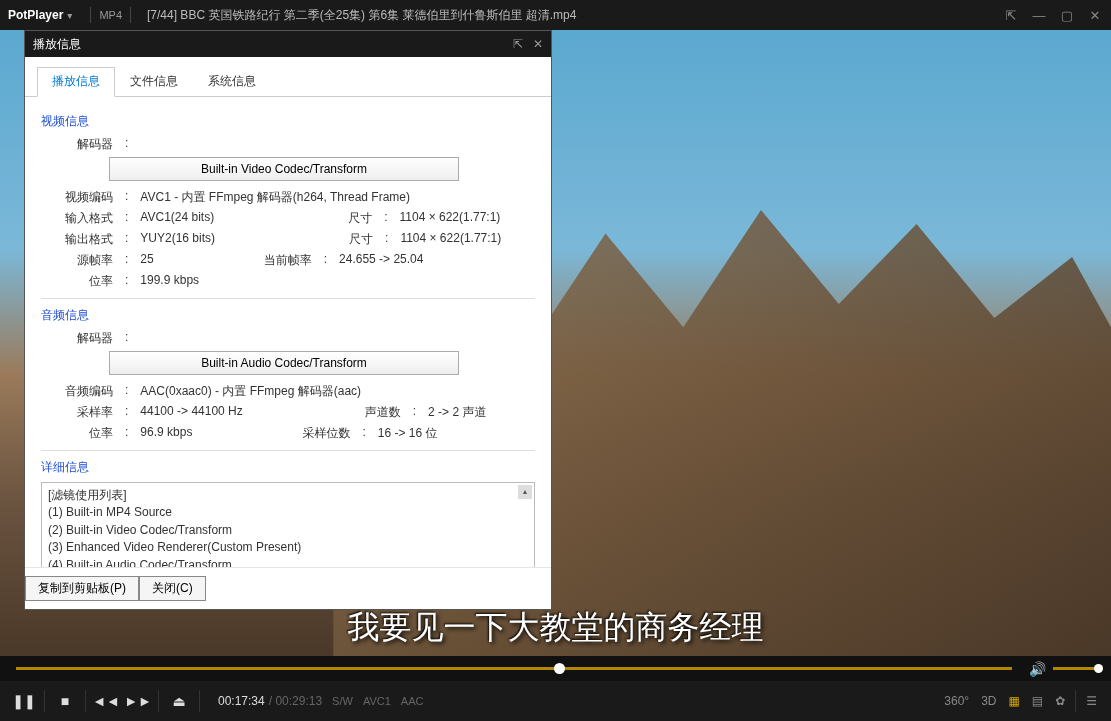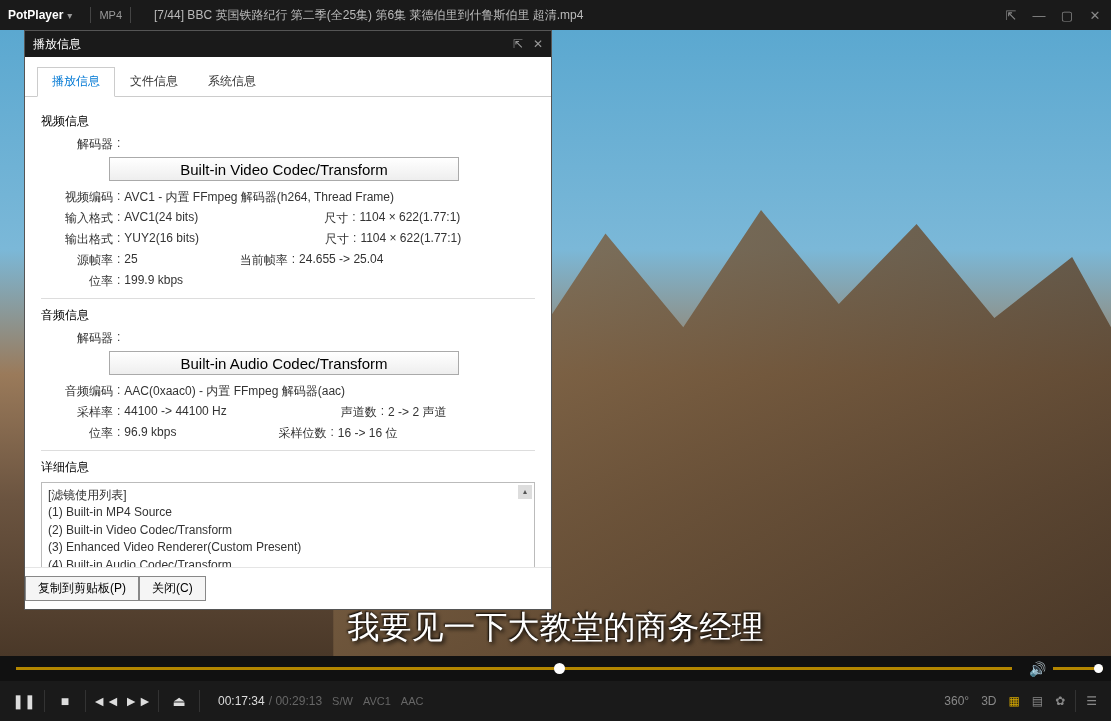--- a/index.html
+++ b/index.html
@@ -3,41 +3,41 @@
 <meta charset="utf-8">
 <style>
 * { margin: 0; padding: 0; box-sizing: border-box; font-family: "Microsoft YaHei", Arial, sans-serif; }
 body { width: 1111px; height: 721px; background: #000; overflow: hidden; position: relative; }
 
 .titlebar { height: 30px; background: #1a1a1a; display: flex; align-items: center; padding: 8px 8px; color: #fff; font-size: 12px; }
 .app-name { font-weight: bold; margin-right: 4px; }
 .chevron-down { font-size: 10px; margin-right: 10px; color: #999; }
 .divider-v { width: 1px; height: 16px; background: #444; margin: 0 8px; }
 .format-badge { color: #999; font-size: 11px; }
-.title-text { color: #bbb; margin-left: 15px; flex: 1; }
+.title-text { color: #bbb; margin-left: 8px; flex: 1; }
 .win-controls { display: flex; gap: 12px; align-items: center; }
 .win-btn { color: #888; font-size: 13px; cursor: pointer; width: 16px; text-align: center; }
 
 .video-area { position: absolute; top: 30px; left: 0; right: 0; bottom: 65px; background: linear-gradient(180deg, #5ba8d0 0%, #7bb8d8 35%, #9a7a5a 55%, #6b5440 75%, #4a3828 100%); overflow: hidden; }
 .building { position: absolute; left: 30%; right: 0; top: 25%; bottom: 0; background: linear-gradient(135deg, #8a6f4f 0%, #6b5238 50%, #4a3828 100%); clip-path: polygon(0 100%, 0 40%, 15% 15%, 25% 35%, 35% 10%, 45% 30%, 55% 5%, 65% 25%, 75% 8%, 85% 28%, 95% 15%, 100% 30%, 100% 100%); opacity: 0.85; }
 .subtitle { position: absolute; bottom: 6px; left: 50%; transform: translateX(-50%); color: #fff; font-size: 32px; font-weight: 500; text-shadow: 2px 2px 4px rgba(0,0,0,.9), -1px -1px 2px rgba(0,0,0,.9); white-space: nowrap; text-align: center; }
 
 .info-dialog { position: absolute; top: 30px; left: 24px; width: 528px; height: 580px; background: #fff; border: 1px solid #555; z-index: 10; display: flex; flex-direction: column; }
 .dlg-title { background: #1a1a1a; color: #fff; height: 26px; display: flex; align-items: center; padding: 0 8px; font-size: 12px; }
 .dlg-title-text { flex: 1; }
 .pin-icon, .close-icon { color: #999; font-size: 12px; margin-left: 10px; cursor: pointer; }
 
 .tabs { display: flex; background: #fff; border-bottom: 1px solid #ccc; padding-top: 10px; padding-left: 12px; }
 .tab { padding: 5px 14px; font-size: 12px; color: #333; border: 1px solid transparent; cursor: pointer; }
 .tab.active { color: #0078d4; border: 1px solid #ccc; border-bottom: 1px solid #fff; background: #fff; margin-bottom: -1px; }
 
 .dlg-body { padding: 10px 16px; flex: 1; overflow: auto; font-size: 12px; color: #333; }
-.section-label { font-size: 12px; color: #000000; margin-bottom: 6px; margin-top: 6px; }
-.decoder-btn { display: block; width: 350px; margin-left: 68px; height: 24px; border: 1px solid #aaa; background: linear-gradient(#fff,#eee); font-size: 15px; cursor: pointer; margin-bottom: 8px; }
-.row { display: flex; margin-bottom: 4px; font-size: 12px; }
+.section-label { font-size: 12px; color: #1d4ed8; margin-bottom: 6px; margin-top: 6px; }
+.decoder-btn { display: block; width: 350px; margin-left: 68px; height: 24px; border: 1px solid #aaa; background: linear-gradient(#fff,#eee); font-size: 12px; cursor: pointer; margin-bottom: 8px; }
+.row { display: flex; margin-bottom: 4px; font-size: 12px; gap: 8px; }
 .row .lbl { width: 72px; text-align: right; color: #333; }
 .row .sep { margin: 0 4px; }
 .row .val { color: #333; }
 .row .lbl2 { width: 60px; text-align: right; margin-left: 90px; }
 hr { border: none; border-top: 1px solid #ddd; margin: 8px 0; }
 
 .detail-box { border: 1px solid #bbb; background: #fff; padding: 4px 6px; height: 110px; font-size: 12px; line-height: 1.45; position: relative; overflow: hidden; }
 .detail-box .scroll-indicator { position: absolute; right: 2px; top: 2px; bottom: 2px; width: 14px; }
 .scroll-up, .scroll-down { width: 14px; height: 14px; background: #ddd; font-size: 8px; text-align: center; line-height: 14px; color: #555; }
 

